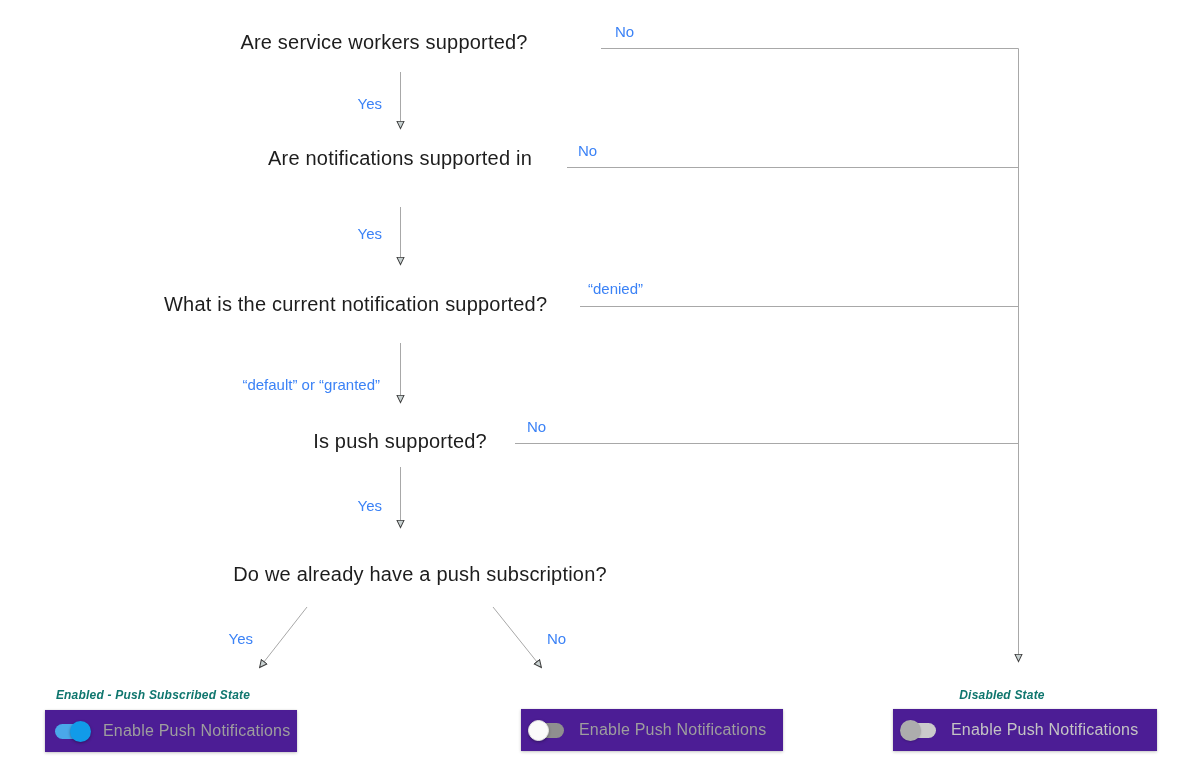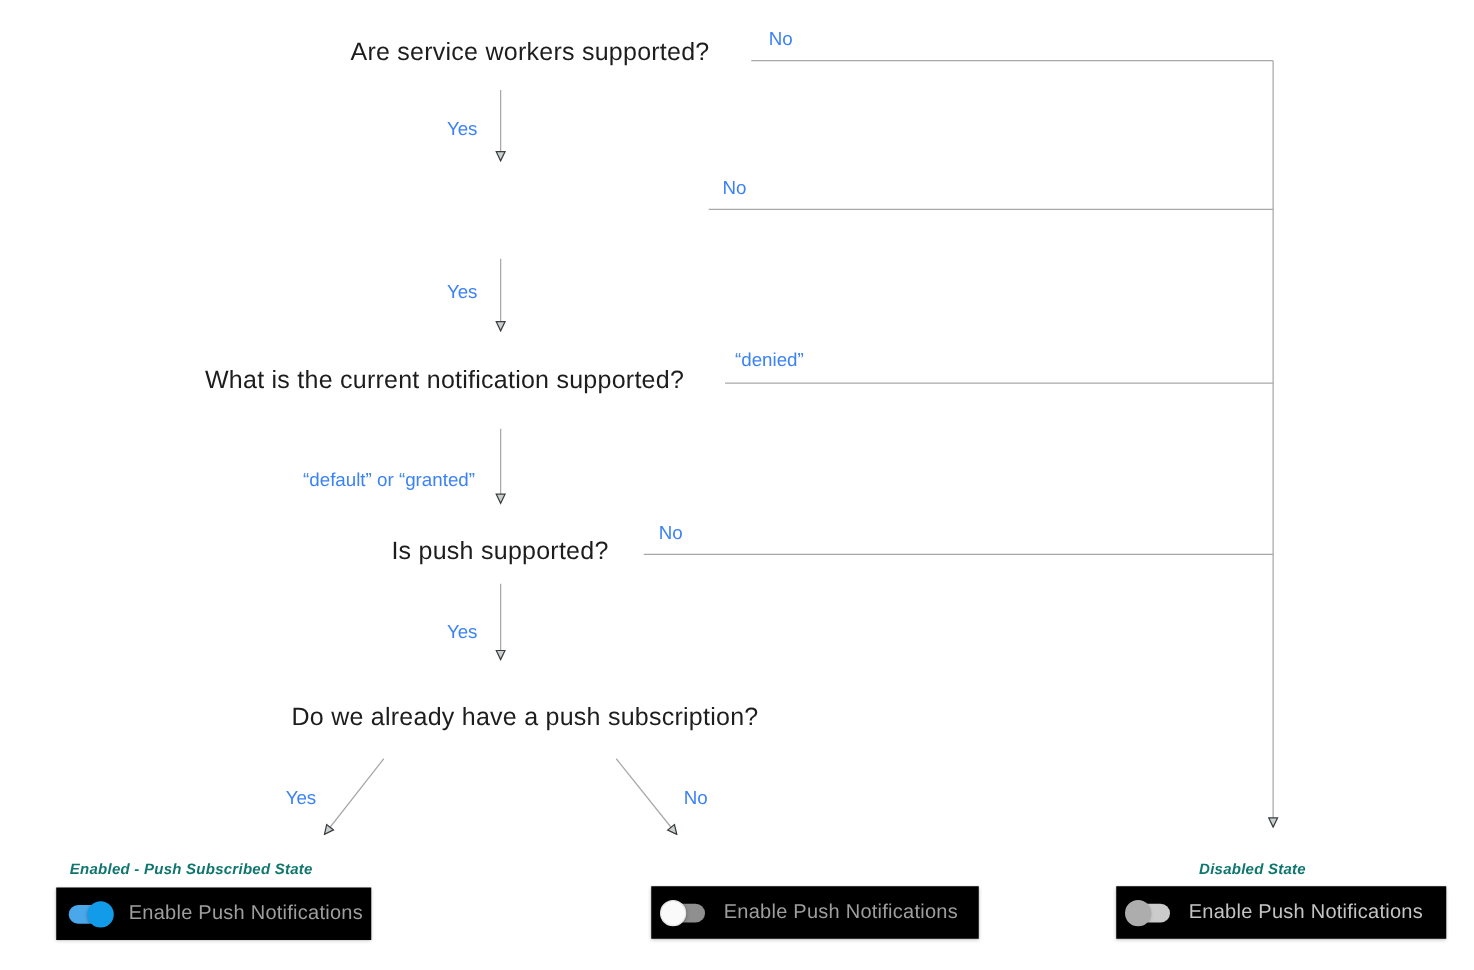--- a/index.html
+++ b/index.html
@@ -20,21 +20,21 @@
     position:absolute; color:#3b82f6; font-size:15px; white-space:nowrap;
   }
 
   .state-label {
     position:absolute; transform:translateX(-50%); white-space:nowrap;
     color:#0f766e; font-size:12px; font-weight:bold; font-style:italic;
     letter-spacing:0.2px;
   }
 
   .card {
-    position:absolute; height:42px; background:#000000; box-sizing:border-box;
+    position:absolute; height:42px; background:#4c1d95; box-sizing:border-box;
     display:flex; align-items:center; padding-left:10px;
     box-shadow:0 1px 3px rgba(0,0,0,0.22), 0 0 1px rgba(0,0,0,0.12);
   }
   .card-text {
     margin-left:15px; font-size:16px; color:#9E9E9E; white-space:nowrap;
     letter-spacing:0.2px;
   }
   .card.disabled .card-text { color:#C4C4C4; }
 
   .toggle { position:relative; width:33px; height:15px; border-radius:8px; flex:0 0 auto; cursor:pointer; }
@@ -71,23 +71,24 @@
       <line x1="580" y1="306.5" x2="1018.5" y2="306.5"></line>
       <line x1="515" y1="443.5" x2="1018.5" y2="443.5"></line>
 
       <line x1="1018.5" y1="48.5" x2="1018.5" y2="661" marker-end="url(#arw)"></line>
 
       <line x1="307" y1="607" x2="260" y2="667" marker-end="url(#arw)"></line>
       <line x1="493" y1="607" x2="541" y2="667" marker-end="url(#arw)"></line>
     </g>
   </svg>
 
-  <div class="q centered" style="left:424px; top:31px;">Are service workers supported?</div>
+  <div class="q centered" style="left:384px; top:31px;">Are service workers supported?</div>
 
   <div class="q centered" style="left:400px; top:143px;">
+    <div class="qline">Are notifications supported in</div>
   </div>
 
   <div class="q" style="left:164px; top:293px;">What is the current notification supported?</div>
 
   <div class="q centered" style="left:400px; top:430px;">Is push supported?</div>
 
   <div class="q centered" style="left:420px; top:563px;">Do we already have a push subscription?</div>
 
   <div class="edge-label" style="right:797px; top:95px;">Yes</div>
   <div class="edge-label" style="left:615px; top:23px;">No</div>

